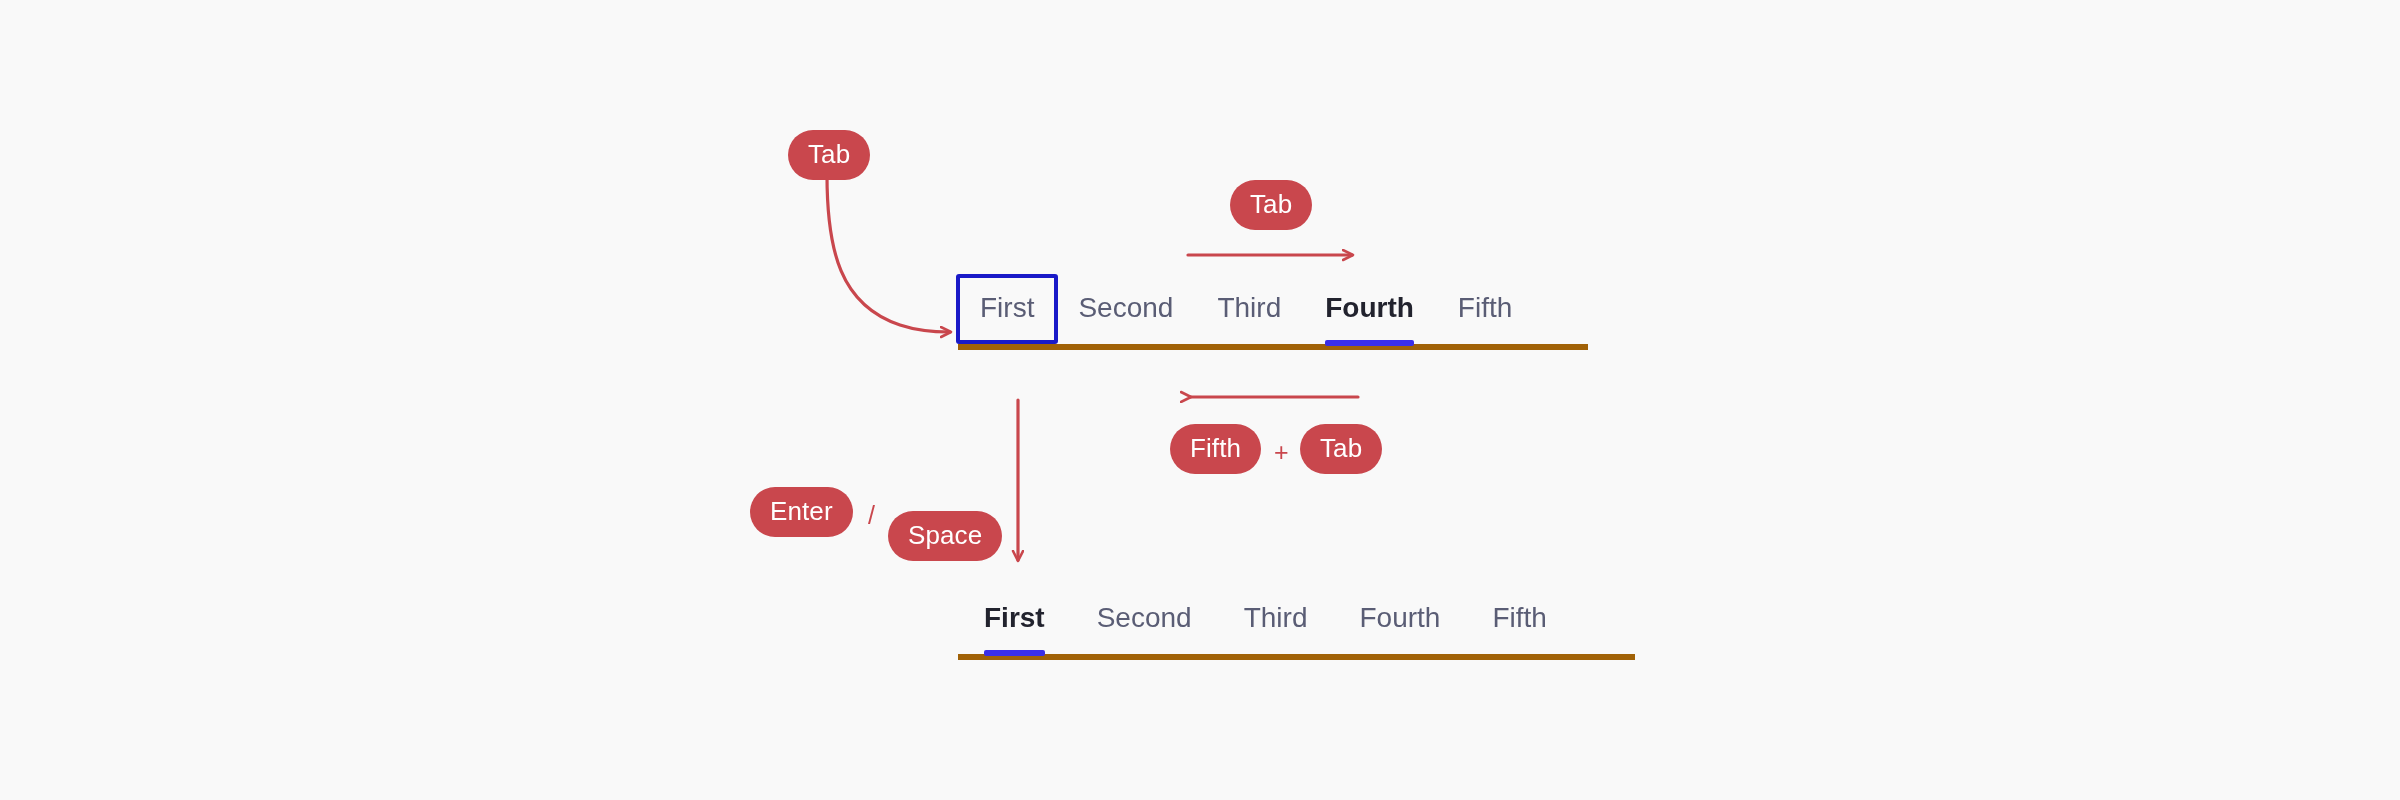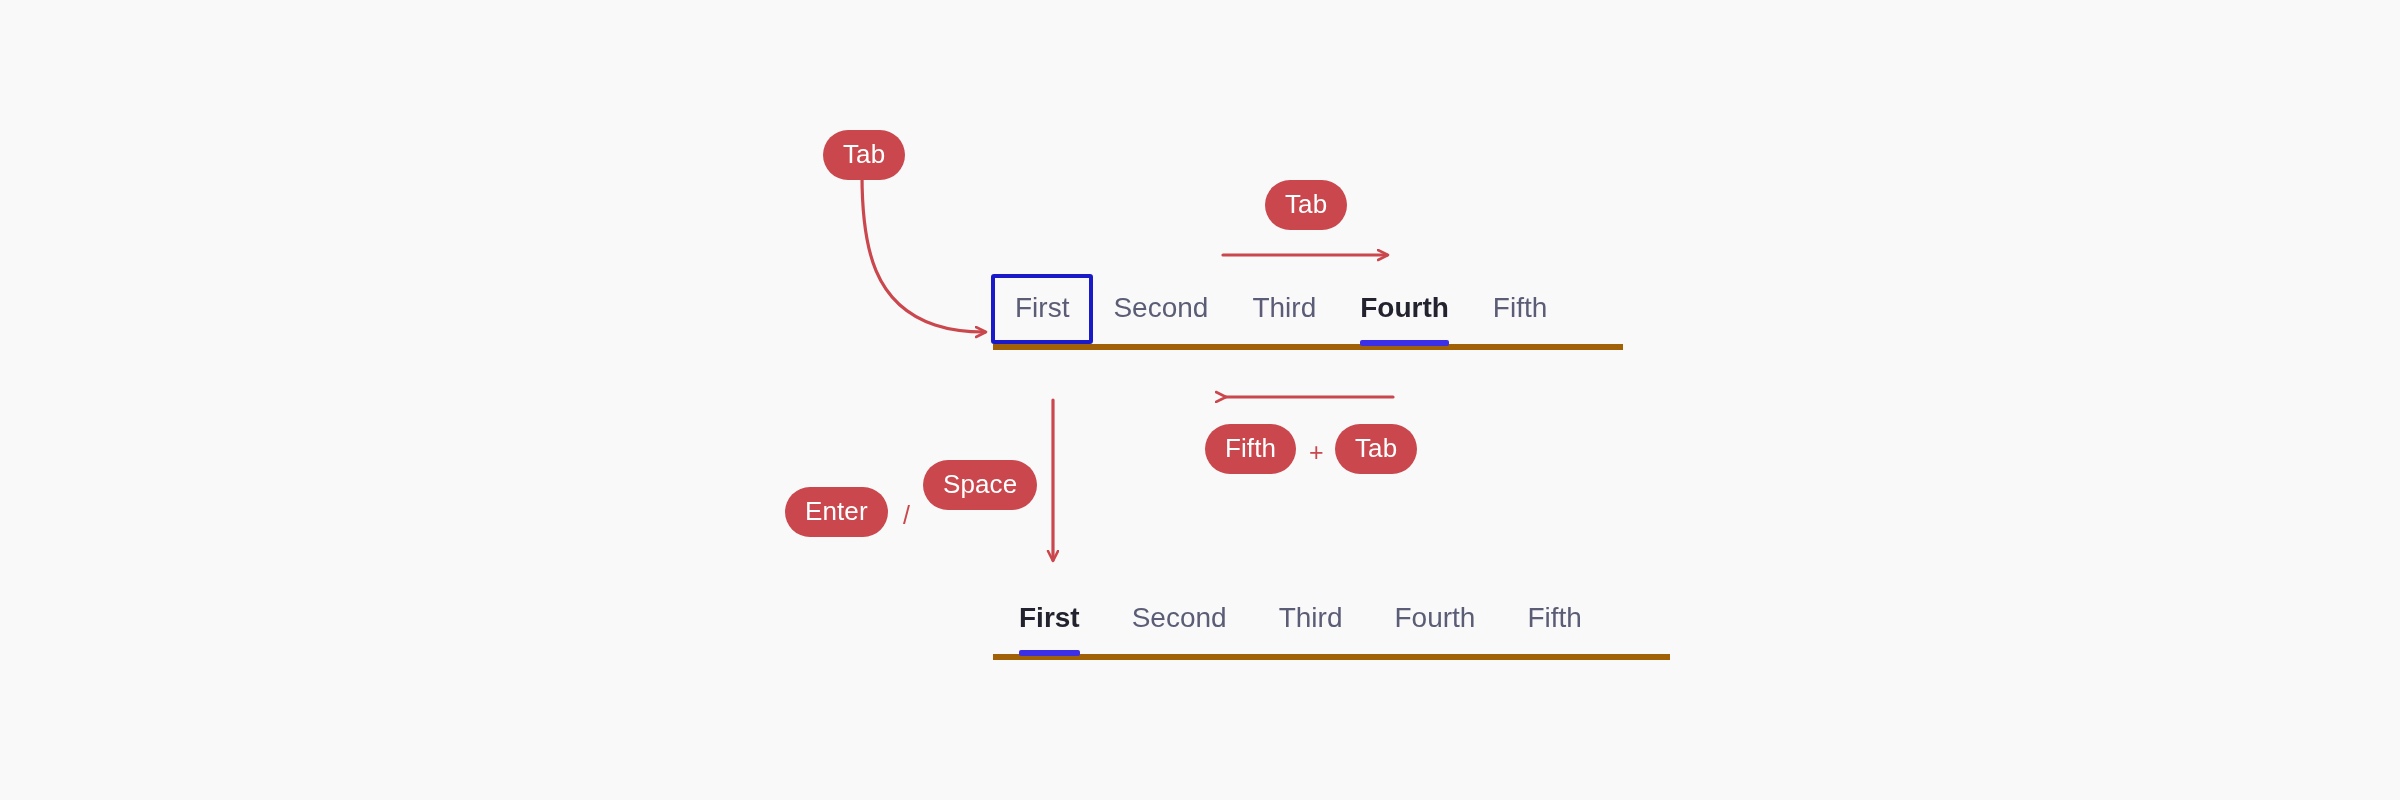--- a/index.html
+++ b/index.html
@@ -11,21 +11,20 @@
     width: 2400px;
     height: 800px;
     background: #f9f9f9;
     font-family: "Liberation Sans", sans-serif;
     overflow: hidden;
   }
   #stage {
     position: relative;
     width: 2136px;
     height: 800px;
-    margin-left: 35px;
   }
 
   
   #annotations {
     position: absolute;
     left: 0;
     top: 0;
     width: 2400px;
     height: 800px;
     pointer-events: none;
@@ -143,21 +142,21 @@
   <div class="key-pill" style="left:1170px; top:424px;">Fifth</div>
 
   <div class="plus-sign" style="left:1274px; top:440px;">+</div>
 
   <div class="key-pill" style="left:1300px; top:424px;">Tab</div>
 
   <div class="key-pill" style="left:750px; top:487px;">Enter</div>
 
   <div class="slash-sign" style="left:868px; top:503px;">/</div>
 
-  <div class="key-pill" style="left:888px; top:460px;">Space</div>
+  <div class="key-pill" style="left:888px; top:511px;">Space</div>
 
   <div class="tabbar" id="tabbar-top" role="tablist">
     <button class="tab focused">First</button>
     <button class="tab">Second</button>
     <button class="tab">Third</button>
     <button class="tab active">Fourth</button>
     <button class="tab">Fifth</button>
   </div>
 
   <div class="tabbar" id="tabbar-bottom" role="tablist">

